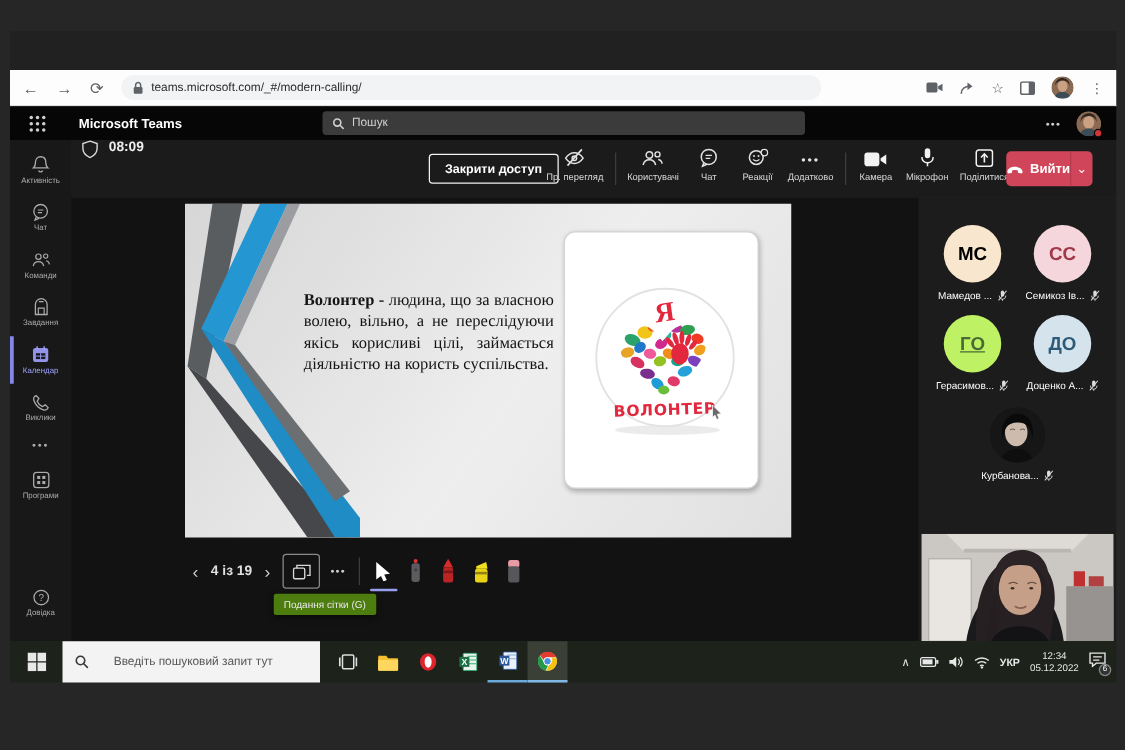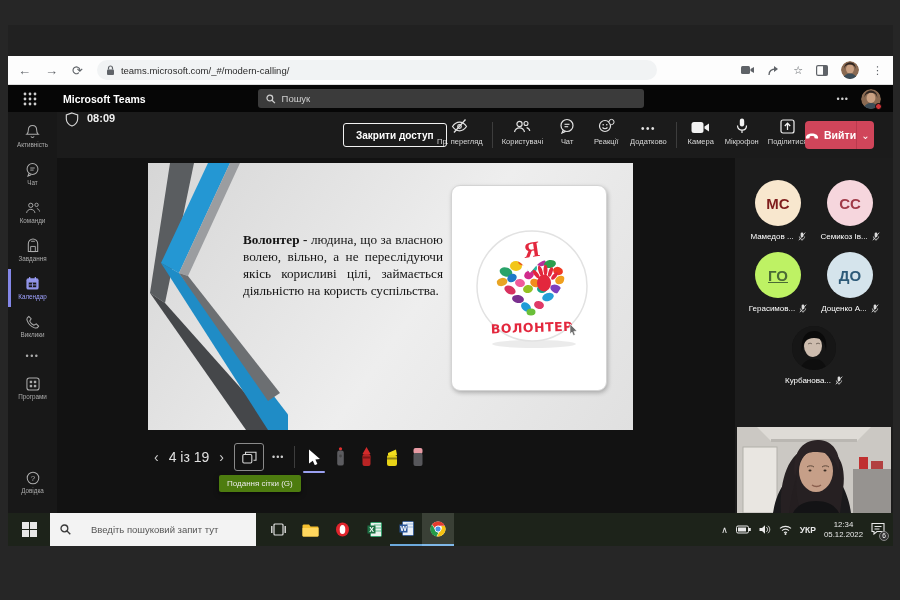--- a/index.html
+++ b/index.html
@@ -72,21 +72,21 @@
   #slide-text b { font-weight:bold; }
   #slide-card { position:absolute; left:303px; top:22px; width:156px; height:206px; background:#fff;
                 border:1px solid #d4d4d4; border-radius:9px; box-shadow:1px 2px 4px rgba(0,0,0,.25); }
   #badge { position:absolute; left:20px; top:40px; }
   #ptr-cursor { position:absolute; left:117px; top:138px; }
 
   
   #slidenav { position:absolute; left:95px; top:283px; height:32px; display:flex; align-items:center;
               gap:8px; color:#cfcfcf; }
   .nav-chev { font-size:14px; color:#ccc; padding:0 2px; }
-  #nav-pos { font-size:14px; color:#e0e0e0; }
+  #nav-pos { font-size:11px; color:#e0e0e0;font-weight:bold; }
   #grid-btn { width:30px; height:28px; border:1px solid #8a8a8a; border-radius:3px; background:transparent;
               display:flex; align-items:center; justify-content:center; }
   #nav-more { font-size:9px; letter-spacing:1px; color:#ccc; }
   .nav-div { width:1px; height:22px; background:#3d3d3d; margin:0 2px; }
   .tool { width:18px; height:24px; display:flex; align-items:center; justify-content:center; position:relative; }
   .tool.selected::after { content:""; position:absolute; left:-2px; right:-2px; bottom:-4px; height:2.5px;
                           background:#9aa0f0; border-radius:2px; }
   #grid-tooltip { position:absolute; left:162px; top:317px; background:#4d7c0f; color:#e9e9e9;
                   font-size:8px; padding:4px 8px; border-radius:2px; box-shadow:0 2px 5px rgba(0,0,0,.5);
                   white-space:nowrap; z-index:5; }
@@ -94,21 +94,21 @@
   
   #panel { left:735px; top:158px; width:158px; height:355px; background:#1c1c1c; }
   .pcell { position:absolute; width:70px; display:flex; flex-direction:column; align-items:center; }
   #p0 { left:8px; top:22px; } #p1 { left:80px; top:22px; }
   #p2 { left:8px; top:94px; } #p3 { left:80px; top:94px; }
   #p4 { left:40px; top:168px; width:78px; }
   .pavatar { width:46px; height:46px; border-radius:50%; display:flex; align-items:center;
              justify-content:center; font-size:15px; font-weight:bold; }
   .pavatar.photo { width:44px; height:44px; overflow:hidden; background:#141414; }
   .pname { margin-top:6px; display:flex; align-items:center; gap:4px; color:#fff; font-size:8px; white-space:nowrap; }
-  .p0c { background:#f8e7ce; color:#7f1d1d; }
+  .p0c { background:#f8e7ce; color:#000000; }
   .p1c { background:#f6d6dd; color:#a03a48; }
   .p2c { background:#bef264; color:#4a6b35;text-decoration:underline; }
   .p3c { background:#d5e4ec; color:#2d5a78; }
   #selfvideo { position:absolute; left:2px; top:269px; width:154px; height:86px; background:#2a2a2a; overflow:hidden; }
 
   
   #taskbar { left:8px; top:513px; width:885px; height:33px; background:#1d231a;
              display:flex; align-items:center; }
   #start-btn { width:42px; height:100%; display:flex; align-items:center; justify-content:center; }
   #tb-search { width:206px; height:33px; background:#f3f3f3; display:flex; align-items:center;

